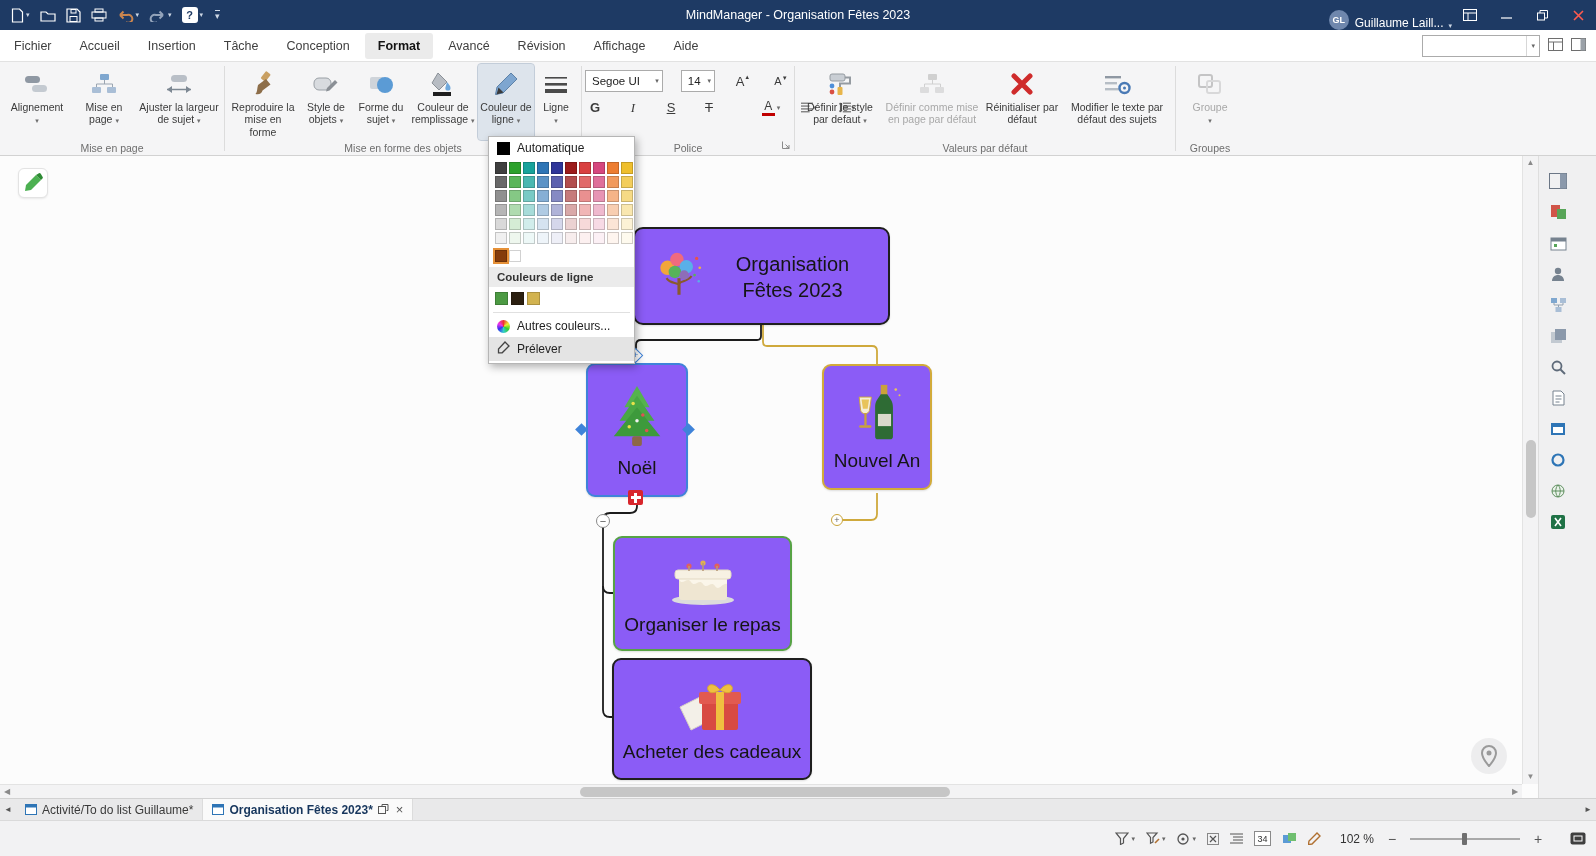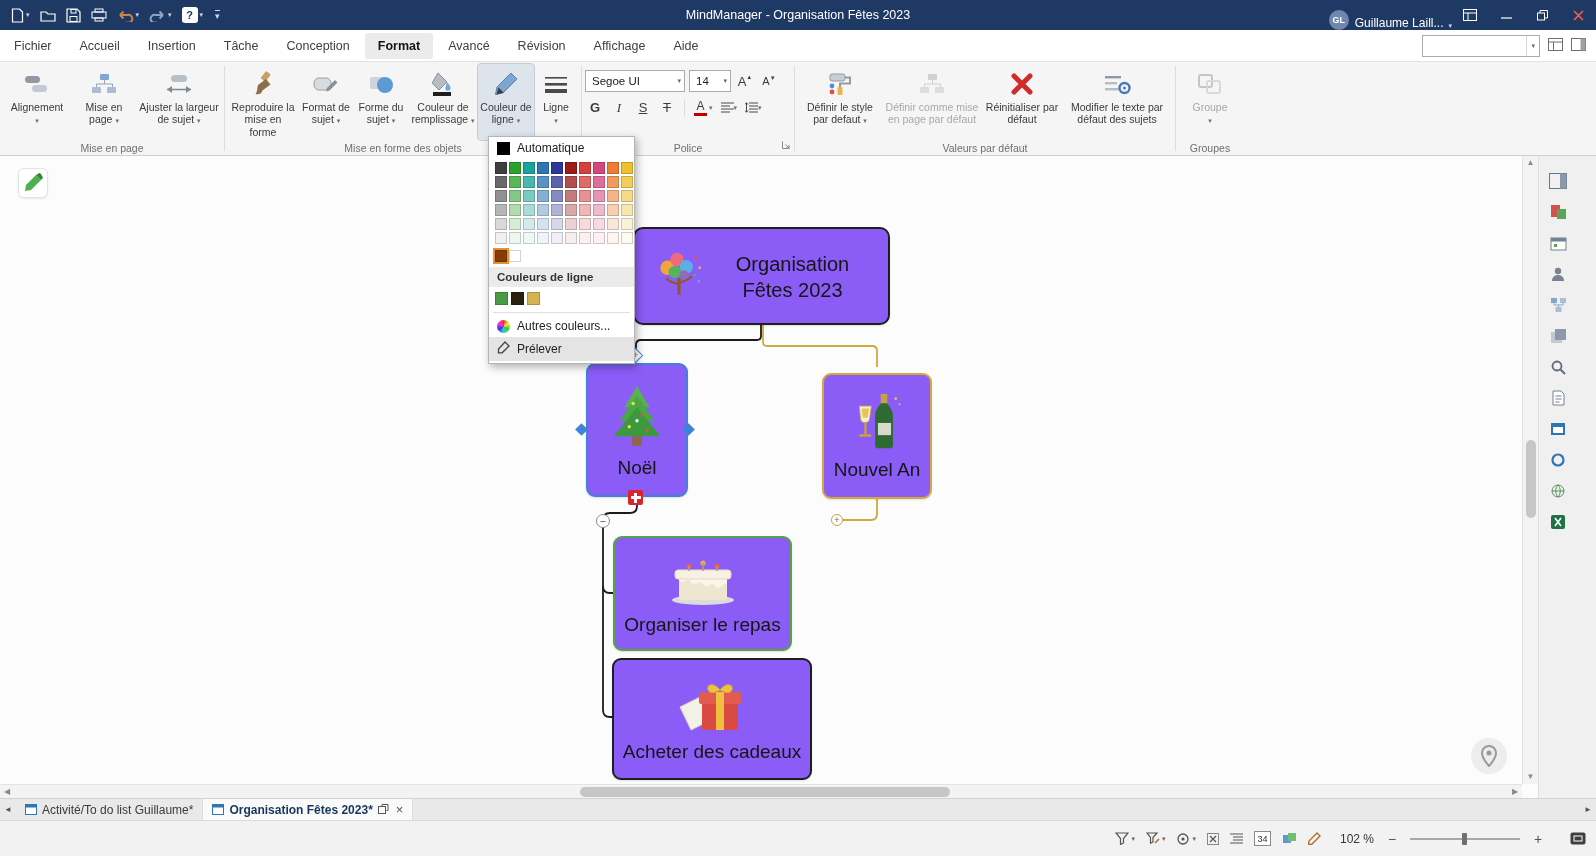--- a/index.html
+++ b/index.html
@@ -36,21 +36,21 @@
 .bigbtn { display:flex; flex-direction:column; align-items:center; padding-top:5px; font-size:10.5px; color:#3b3b3b; text-align:center; line-height:1.18; border-radius:3px; }
 .bigbtn .bicon { height:30px; display:flex; align-items:center; justify-content:center; margin-bottom:2px; }
 .bigbtn.disabled { color:#a8a8a8; }
 .bigbtn.disabled svg { opacity:.45; filter:grayscale(1); }
 .bigbtn.active { background:#dde4ec; outline:1px solid #c3cdd9; }
 .chev-sm { font-size:7px; color:#6e6e6e; }
 .blabel { padding:0 2px; }
 
 
 .pol { display:flex; flex-direction:column; gap:5px; padding-top:6px; width:206px; }
-.prow { display:flex; align-items:center; gap:4px; }
+.prow { display:flex; align-items:center; gap:18px; }
 .combo { height:22px; border:1px solid #ababab; background:#fff; display:flex; align-items:center; justify-content:space-between; font-size:11.5px; padding:0 3px 0 6px; color:#222; }
 .cmb-arrow { font-size:7px; color:#666; margin-left:4px; }
 .fbtn { min-width:20px; height:21px; display:flex; align-items:center; justify-content:center; font-size:13px; color:#3b3b3b; padding:0 2px; border-radius:2px; }
 .fsep { width:1px; height:18px; background:#dcdcdc; margin:0 3px; }
 .launcher { position:absolute; right:3px; bottom:1px; }
 
 
 .color-panel { position:absolute; top:136px; left:488px; width:147px; background:#fff; border:1px solid #b5b5b5; box-shadow:2px 3px 8px rgba(0,0,0,.3); z-index:70; padding-bottom:2px; }
 .cp-row { display:flex; align-items:center; gap:7px; padding:4px 8px; font-size:12px; color:#222; }
 .cp-row.cp-hover { background:#e4e4e4; }
@@ -282,21 +282,21 @@
           </div>
           <div class="blabel"><span>Reproduire la mise en forme</span></div>
         </div>
         <div class="bigbtn" style="width:56px">
           <div class="bicon">
             <svg width="28" height="24">
                 <rect x="2" y="6" width="17" height="12" rx="5" fill="#d8dbdf" stroke="#9aa0a6"></rect>
                 <path d="M15 16l8-8 2.5 2.5-8 8-3.5 1z" fill="#8a8f95"></path>
               </svg>
           </div>
-          <div class="blabel"><span>Format de sujet</span> <span class="chev-sm">▾</span></div>
+          <div class="blabel"><span>Style de objets</span> <span class="chev-sm">▾</span></div>
         </div>
         <div class="bigbtn" style="width:54px">
           <div class="bicon">
             <svg width="28" height="24">
                 <rect x="3" y="5" width="14" height="12" rx="2" fill="#cfd4da"></rect>
                 <circle cx="18" cy="13" r="8" fill="#5b9bd5"></circle>
               </svg>
           </div>
           <div class="blabel"><span>Forme du sujet</span> <span class="chev-sm">▾</span></div>
         </div>
@@ -602,21 +602,21 @@
       <div class="tlabel">Noël</div>
     </div>
     <div class="handle" style="left:577px;top:269px;"></div>
     <div class="handle" style="left:684px;top:269px;"></div>
     <div class="ins-diamond" style="left:630px;top:194px;">
         <span>+</span>
       </div>
     <div class="flag" style="left:628px;top:334px;"></div>
     <div class="collapse-dot" style="left:596px;top:358px;">−</div>
 
-    <div class="topic" style="left:822px;top:217px;width:110px;height:126px;border:2px solid #d2ab3a;border-radius:9px;">
+    <div class="topic" style="left:822px;top:208px;width:110px;height:126px;border:2px solid #d2ab3a;border-radius:9px;">
       <span>
         <svg width="60" height="62" viewBox="0 0 64 66">
             <rect x="36" y="3" width="7" height="12" fill="#caa23a"></rect>
             <path d="M36 13c-4 6-6 8-6 14v31a3 3 0 0 0 3 3h13a3 3 0 0 0 3-3V27c0-6-2-8-6-14z" fill="#2e6b34"></path>
             <rect x="33" y="34" width="14" height="13" fill="#e9e4d8" opacity=".92"></rect>
             <path d="M13 16h13l-2 14c-1 5-8.5 5-9.5 0z" fill="#f5edd6" stroke="#caa23a"></path>
             <path d="M15.5 18.5h8l-1.5 10h-5z" fill="#e8c35a"></path>
             <rect x="18.5" y="33" width="2.4" height="13" fill="#caa23a"></rect>
             <rect x="13" y="46" width="13" height="2.6" rx="1.3" fill="#caa23a"></rect>
             <circle cx="52" cy="8" r="1.4" fill="#e8c35a"></circle>

